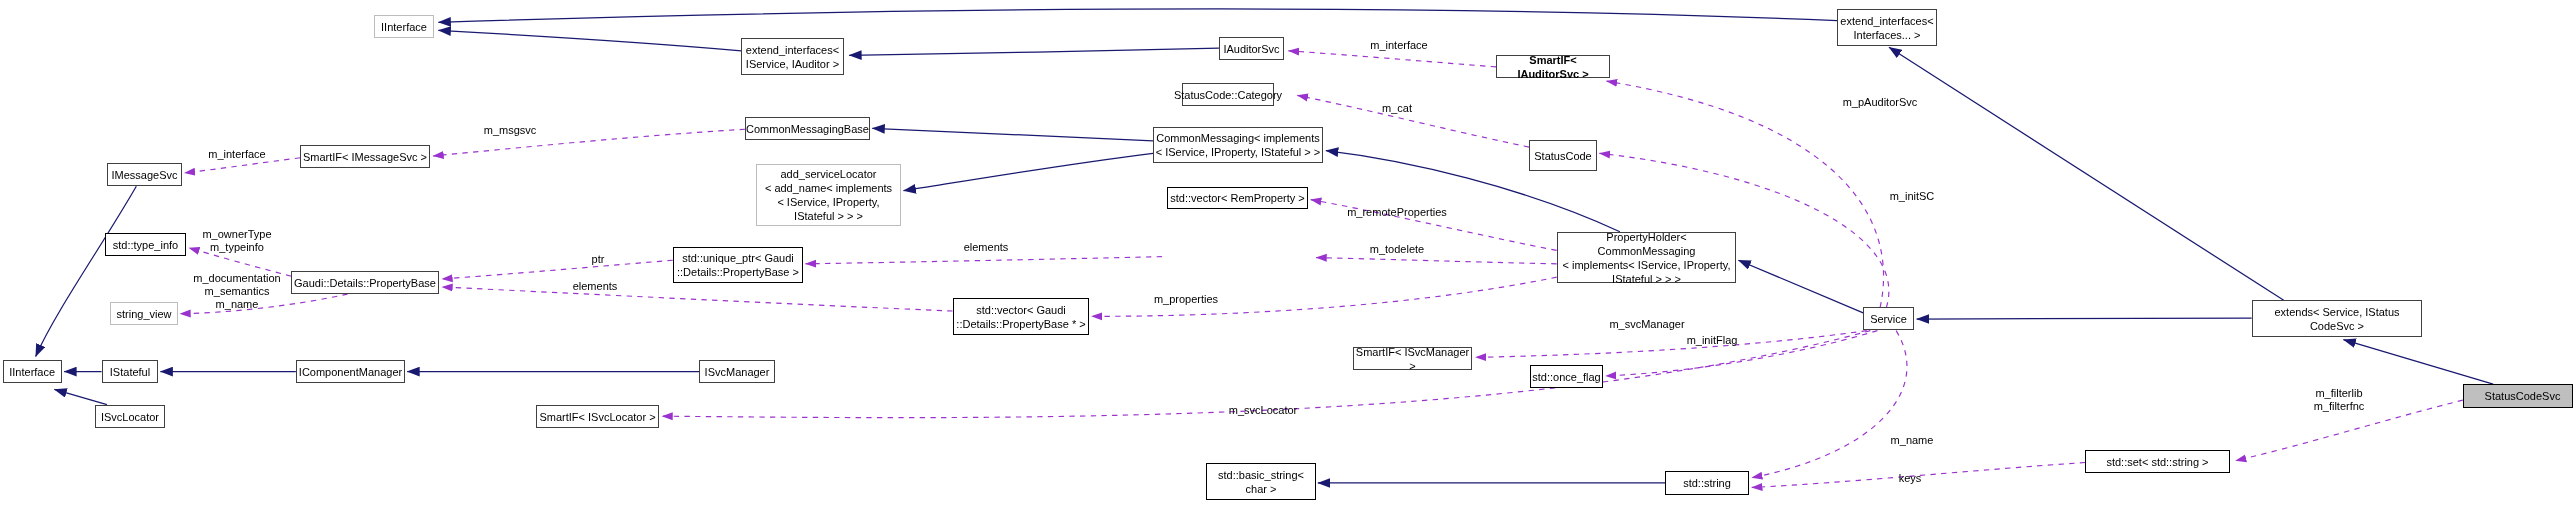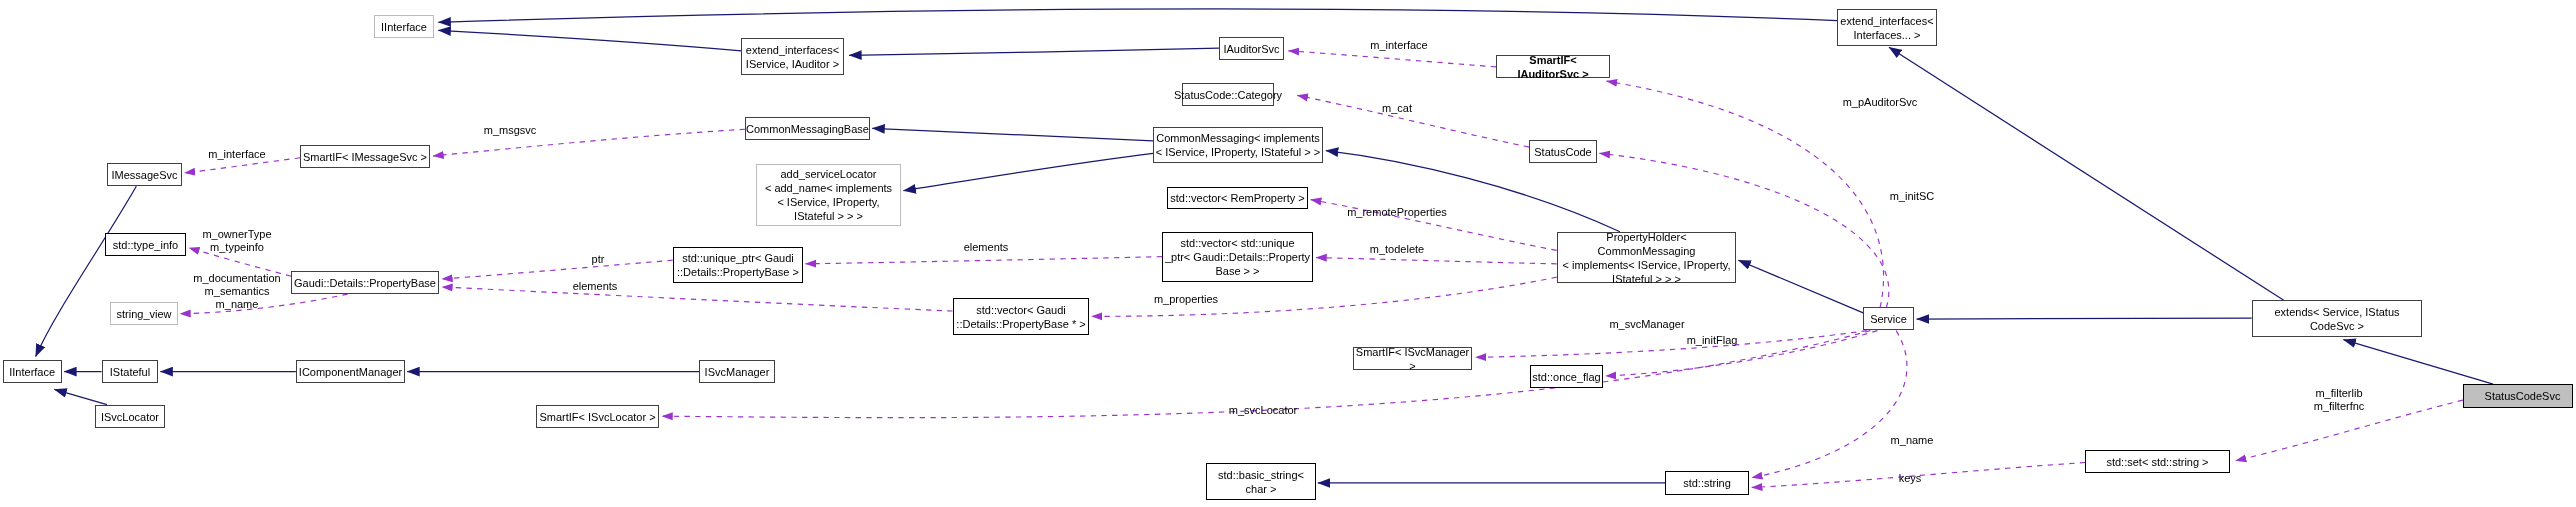--- a/index.html
+++ b/index.html
@@ -99,34 +99,31 @@
     <div class="edge-label" style="left: 2339px; top: 400px;">m_filterlib
 m_filterfnc</div>
     <div class="node faded" style="left: 374px; top: 15px; width: 60px; height: 23px;">IInterface</div>
     <div class="node" style="left: 741px; top: 38px; width: 103px; height: 37px;">extend_interfaces&lt;
 IService, IAuditor &gt;</div>
     <div class="node" style="left: 1219px; top: 37px; width: 65px; height: 23px;">IAuditorSvc</div>
     <div class="node" style="left: 1496px; top: 55px; width: 114px; height: 23px; font-weight: bold;">SmartIF&lt; IAuditorSvc &gt;</div>
     <div class="node" style="left: 1837px; top: 9px; width: 100px; height: 37px;">extend_interfaces&lt;
 Interfaces... &gt;</div>
     <div class="node" style="left: 1182px; top: 83px; width: 92px; height: 23px;">StatusCode::Category</div>
-    <div class="node" style="left: 1529px; top: 140px; width: 68px; height: 23px;">StatusCode</div>
+    <div class="node" style="left: 1529px; top: 140px; width: 68px; height: 31px;">StatusCode</div>
     <div class="node" style="left: 107px; top: 163px; width: 75px; height: 23px;">IMessageSvc</div>
     <div class="node" style="left: 300px; top: 145px; width: 130px; height: 23px;">SmartIF&lt; IMessageSvc &gt;</div>
     <div class="node" style="left: 745px; top: 117px; width: 125px; height: 23px;">CommonMessagingBase</div>
     <div class="node" style="left: 1153px; top: 127px; width: 170px; height: 36px;">CommonMessaging&lt; implements
 &lt; IService, IProperty, IStateful &gt; &gt;</div>
     <div class="node faded" style="left: 756px; top: 164px; width: 145px; height: 62px;">add_serviceLocator
 &lt; add_name&lt; implements
 &lt; IService, IProperty,
 IStateful &gt; &gt; &gt;</div>
     <div class="node bold" style="left: 1167px; top: 187px; width: 141px; height: 22px;">std::vector&lt; RemProperty &gt;</div>
-    <div class="node bold" style="left: 1162px; top: 232px; width: 151px; height: 50px;">std::vector&lt; std::unique
-_ptr&lt; Gaudi::Details::Property
-Base &gt; &gt;</div>
     <div class="node" style="left: 1557px; top: 232px; width: 179px; height: 51px;">PropertyHolder&lt; CommonMessaging
 &lt; implements&lt; IService, IProperty,
 IStateful &gt; &gt; &gt;</div>
     <div class="node bold" style="left: 105px; top: 233px; width: 81px; height: 23px;">std::type_info</div>
     <div class="node" style="left: 291px; top: 271px; width: 148px; height: 23px;">Gaudi::Details::PropertyBase</div>
     <div class="node faded" style="left: 110px; top: 302px; width: 68px; height: 23px;">string_view</div>
     <div class="node bold" style="left: 673px; top: 247px; width: 130px; height: 36px;">std::unique_ptr&lt; Gaudi
 ::Details::PropertyBase &gt;</div>
     <div class="node bold" style="left: 953px; top: 298px; width: 136px; height: 37px;">std::vector&lt; Gaudi
 ::Details::PropertyBase * &gt;</div>

